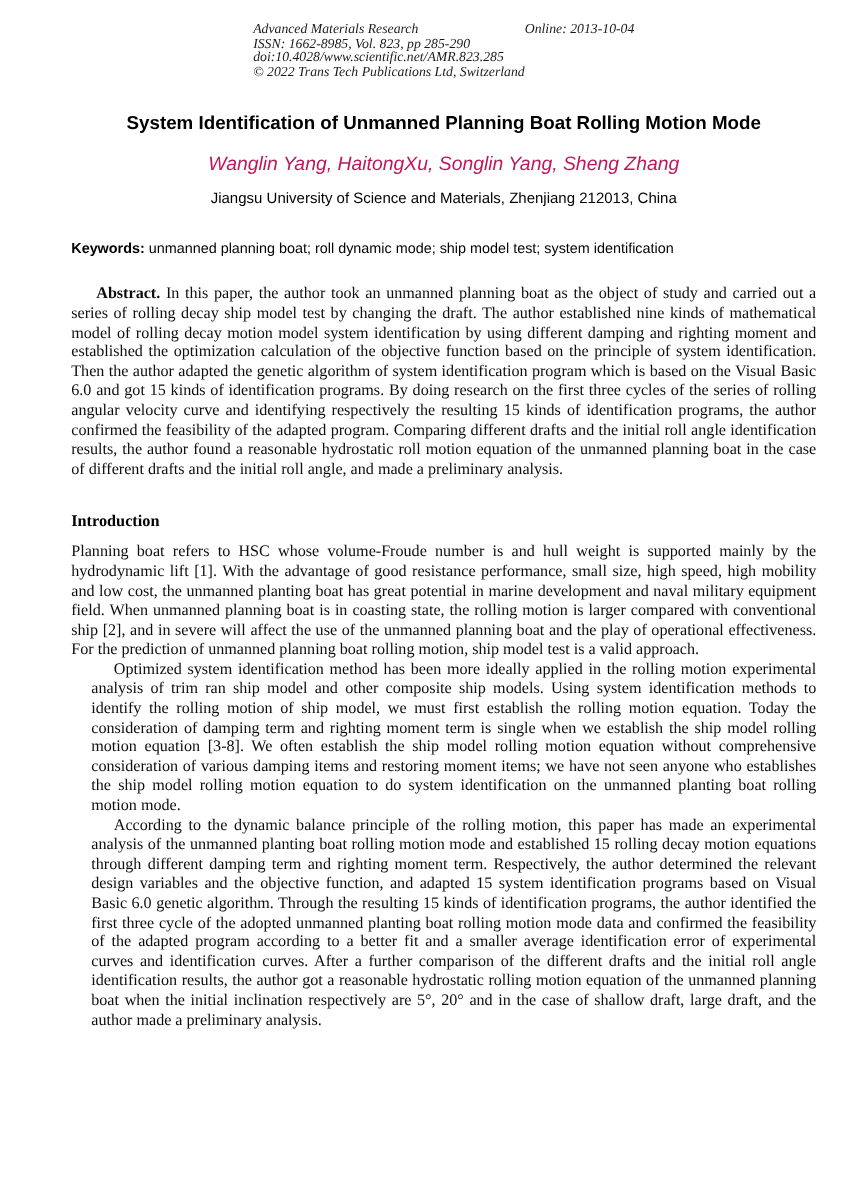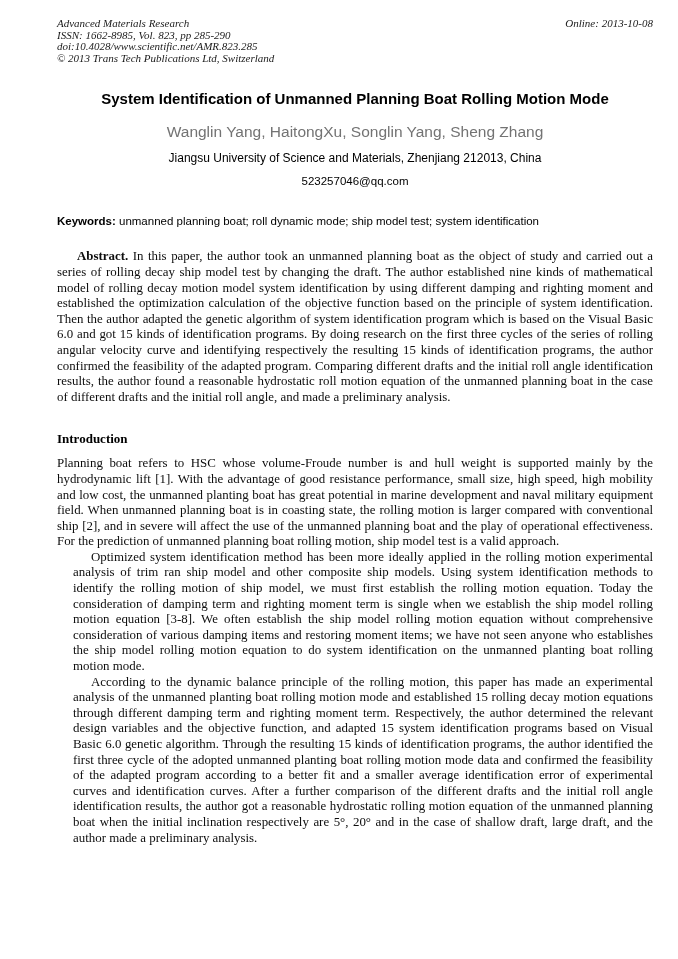--- a/index.html
+++ b/index.html
@@ -13,21 +13,21 @@
     height: 959px;
     background: #ffffff;
     color: #111111;
     box-sizing: border-box;
     padding: 18px 25px 0 57px;
     overflow: hidden;
   }
   
   .hdr {
     display: flex;
-    justify-content: space-between;
+    justify-content: center;
     align-items: flex-start;
     font-family: "Liberation Serif", serif;
     font-style: italic;
     font-size: 11px;
     line-height: 11.6px;
     color: #1a1a1a;
   }
   .hdr-left div { white-space: nowrap; }
   .hdr-right { white-space: nowrap; }
   
@@ -38,21 +38,22 @@
     font-size: 15px;
     line-height: 18px;
     text-align: center;
     color: #000000;
   }
   .authors {
     margin-top: 15px;
     font-family: "Liberation Sans", sans-serif;
     font-size: 15.5px;
     text-align: center;
-    color: #737373;
+    color: #be185d;
+    font-style: italic;
   }
   .affil {
     margin-top: 10px;
     font-family: "Liberation Sans", sans-serif;
     font-size: 12px;
     text-align: center;
     color: #000000;
   }
   .email {
     margin-top: 10px;
@@ -94,32 +95,31 @@
 </head>
 <body>
 
 <div class="page">
 
   <header class="hdr">
     <div class="hdr-left">
       <div>Advanced Materials Research</div>
       <div>ISSN: 1662-8985, Vol. 823, pp 285-290</div>
       <div>doi:10.4028/www.scientific.net/AMR.823.285</div>
-      <div>© 2013 Trans Tech Publications Ltd, Switzerland</div>
+      <div>© 2022 Trans Tech Publications Ltd, Switzerland</div>
     </div>
-    <div class="hdr-right">Online: 2013-10-08</div>
+    <div class="hdr-right">Online: 2013-10-04</div>
   </header>
 
   <h1 class="title">System Identification of Unmanned Planning Boat Rolling Motion Mode</h1>
 
   <div class="authors">Wanglin Yang, HaitongXu, Songlin Yang, Sheng Zhang</div>
 
   <div class="affil">Jiangsu University of Science and Materials, Zhenjiang 212013, China</div>
 
-  <div class="email">523257046@qq.com</div>
 
   <p class="keywords"><b>Keywords:</b> <span>unmanned planning boat; roll dynamic mode; ship model test; system identification</span></p>
 
   <p class="body abstract"><b>Abstract.</b> <span>In this paper, the author took an unmanned planning boat as the object of study and carried out a series of rolling decay ship model test by changing the draft. The author established nine kinds of mathematical model of rolling decay motion model system identification by using different damping and righting moment and established the optimization calculation of the objective function based on the principle of system identification. Then the author adapted the genetic algorithm of system identification program which is based on the Visual Basic 6.0 and got 15 kinds of identification programs. By doing research on the first three cycles of the series of rolling angular velocity curve and identifying respectively the resulting 15 kinds of identification programs, the author confirmed the feasibility of the adapted program. Comparing different drafts and the initial roll angle identification results, the author found a reasonable hydrostatic roll motion equation of the unmanned planning boat in the case of different drafts and the initial roll angle, and made a preliminary analysis.</span></p>
 
   <h2 class="sec-heading">Introduction</h2>
 
   <p class="body para">Planning boat refers to HSC whose volume-Froude number is and hull weight is supported mainly by the hydrodynamic lift [1]. With the advantage of good resistance performance, small size, high speed, high mobility and low cost, the unmanned planting boat has great potential in marine development and naval military equipment field. When unmanned planning boat is in coasting state, the rolling motion is larger compared with conventional ship [2], and in severe will affect the use of the unmanned planning boat and the play of operational effectiveness. For the prediction of unmanned planning boat rolling motion, ship model test is a valid approach.</p>
   <p class="body para indent">Optimized system identification method has been more ideally applied in the rolling motion experimental analysis of trim ran ship model and other composite ship models. Using system identification methods to identify the rolling motion of ship model, we must first establish the rolling motion equation. Today the consideration of damping term and righting moment term is single when we establish the ship model rolling motion equation [3-8]. We often establish the ship model rolling motion equation without comprehensive consideration of various damping items and restoring moment items; we have not seen anyone who establishes the ship model rolling motion equation to do system identification on the unmanned planting boat rolling motion mode.</p>
   <p class="body para indent">According to the dynamic balance principle of the rolling motion, this paper has made an experimental analysis of the unmanned planting boat rolling motion mode and established 15 rolling decay motion equations through different damping term and righting moment term. Respectively, the author determined the relevant design variables and the objective function, and adapted 15 system identification programs based on Visual Basic 6.0 genetic algorithm. Through the resulting 15 kinds of identification programs, the author identified the first three cycle of the adopted unmanned planting boat rolling motion mode data and confirmed the feasibility of the adapted program according to a better fit and a smaller average identification error of experimental curves and identification curves. After a further comparison of the different drafts and the initial roll angle identification results, the author got a reasonable hydrostatic rolling motion equation of the unmanned planning boat when the initial inclination respectively are 5°, 20° and in the case of shallow draft, large draft, and the author made a preliminary analysis.</p>

